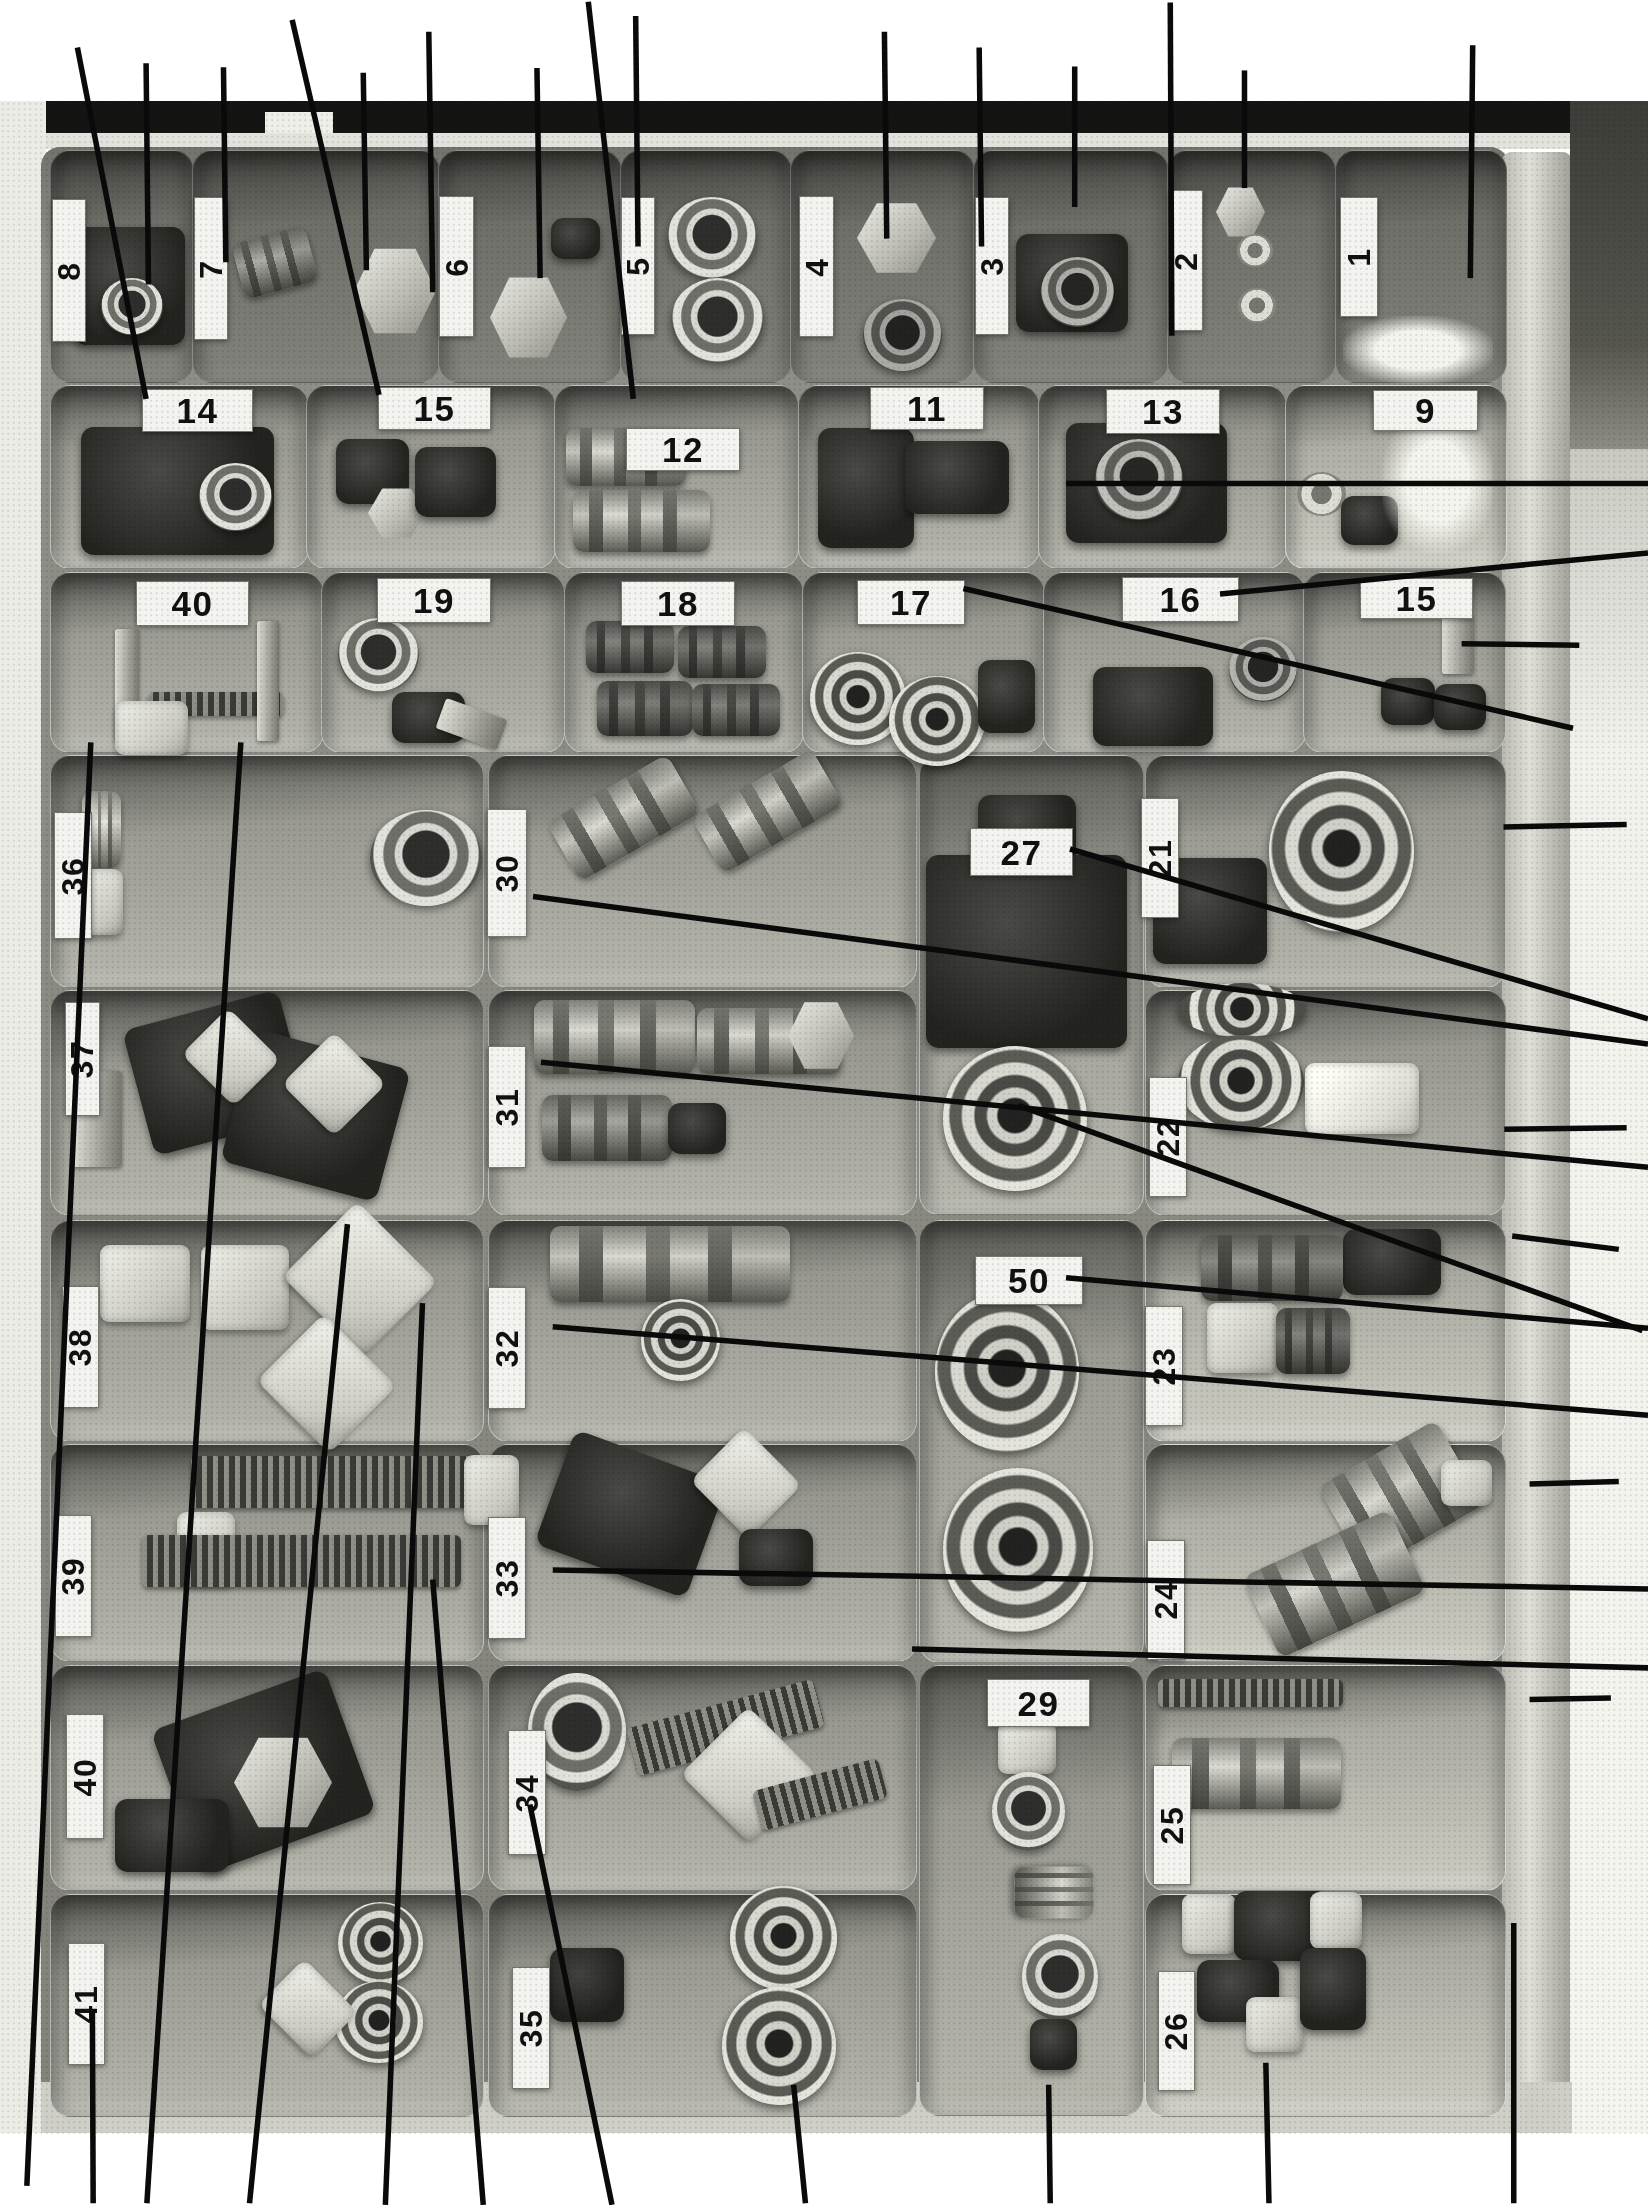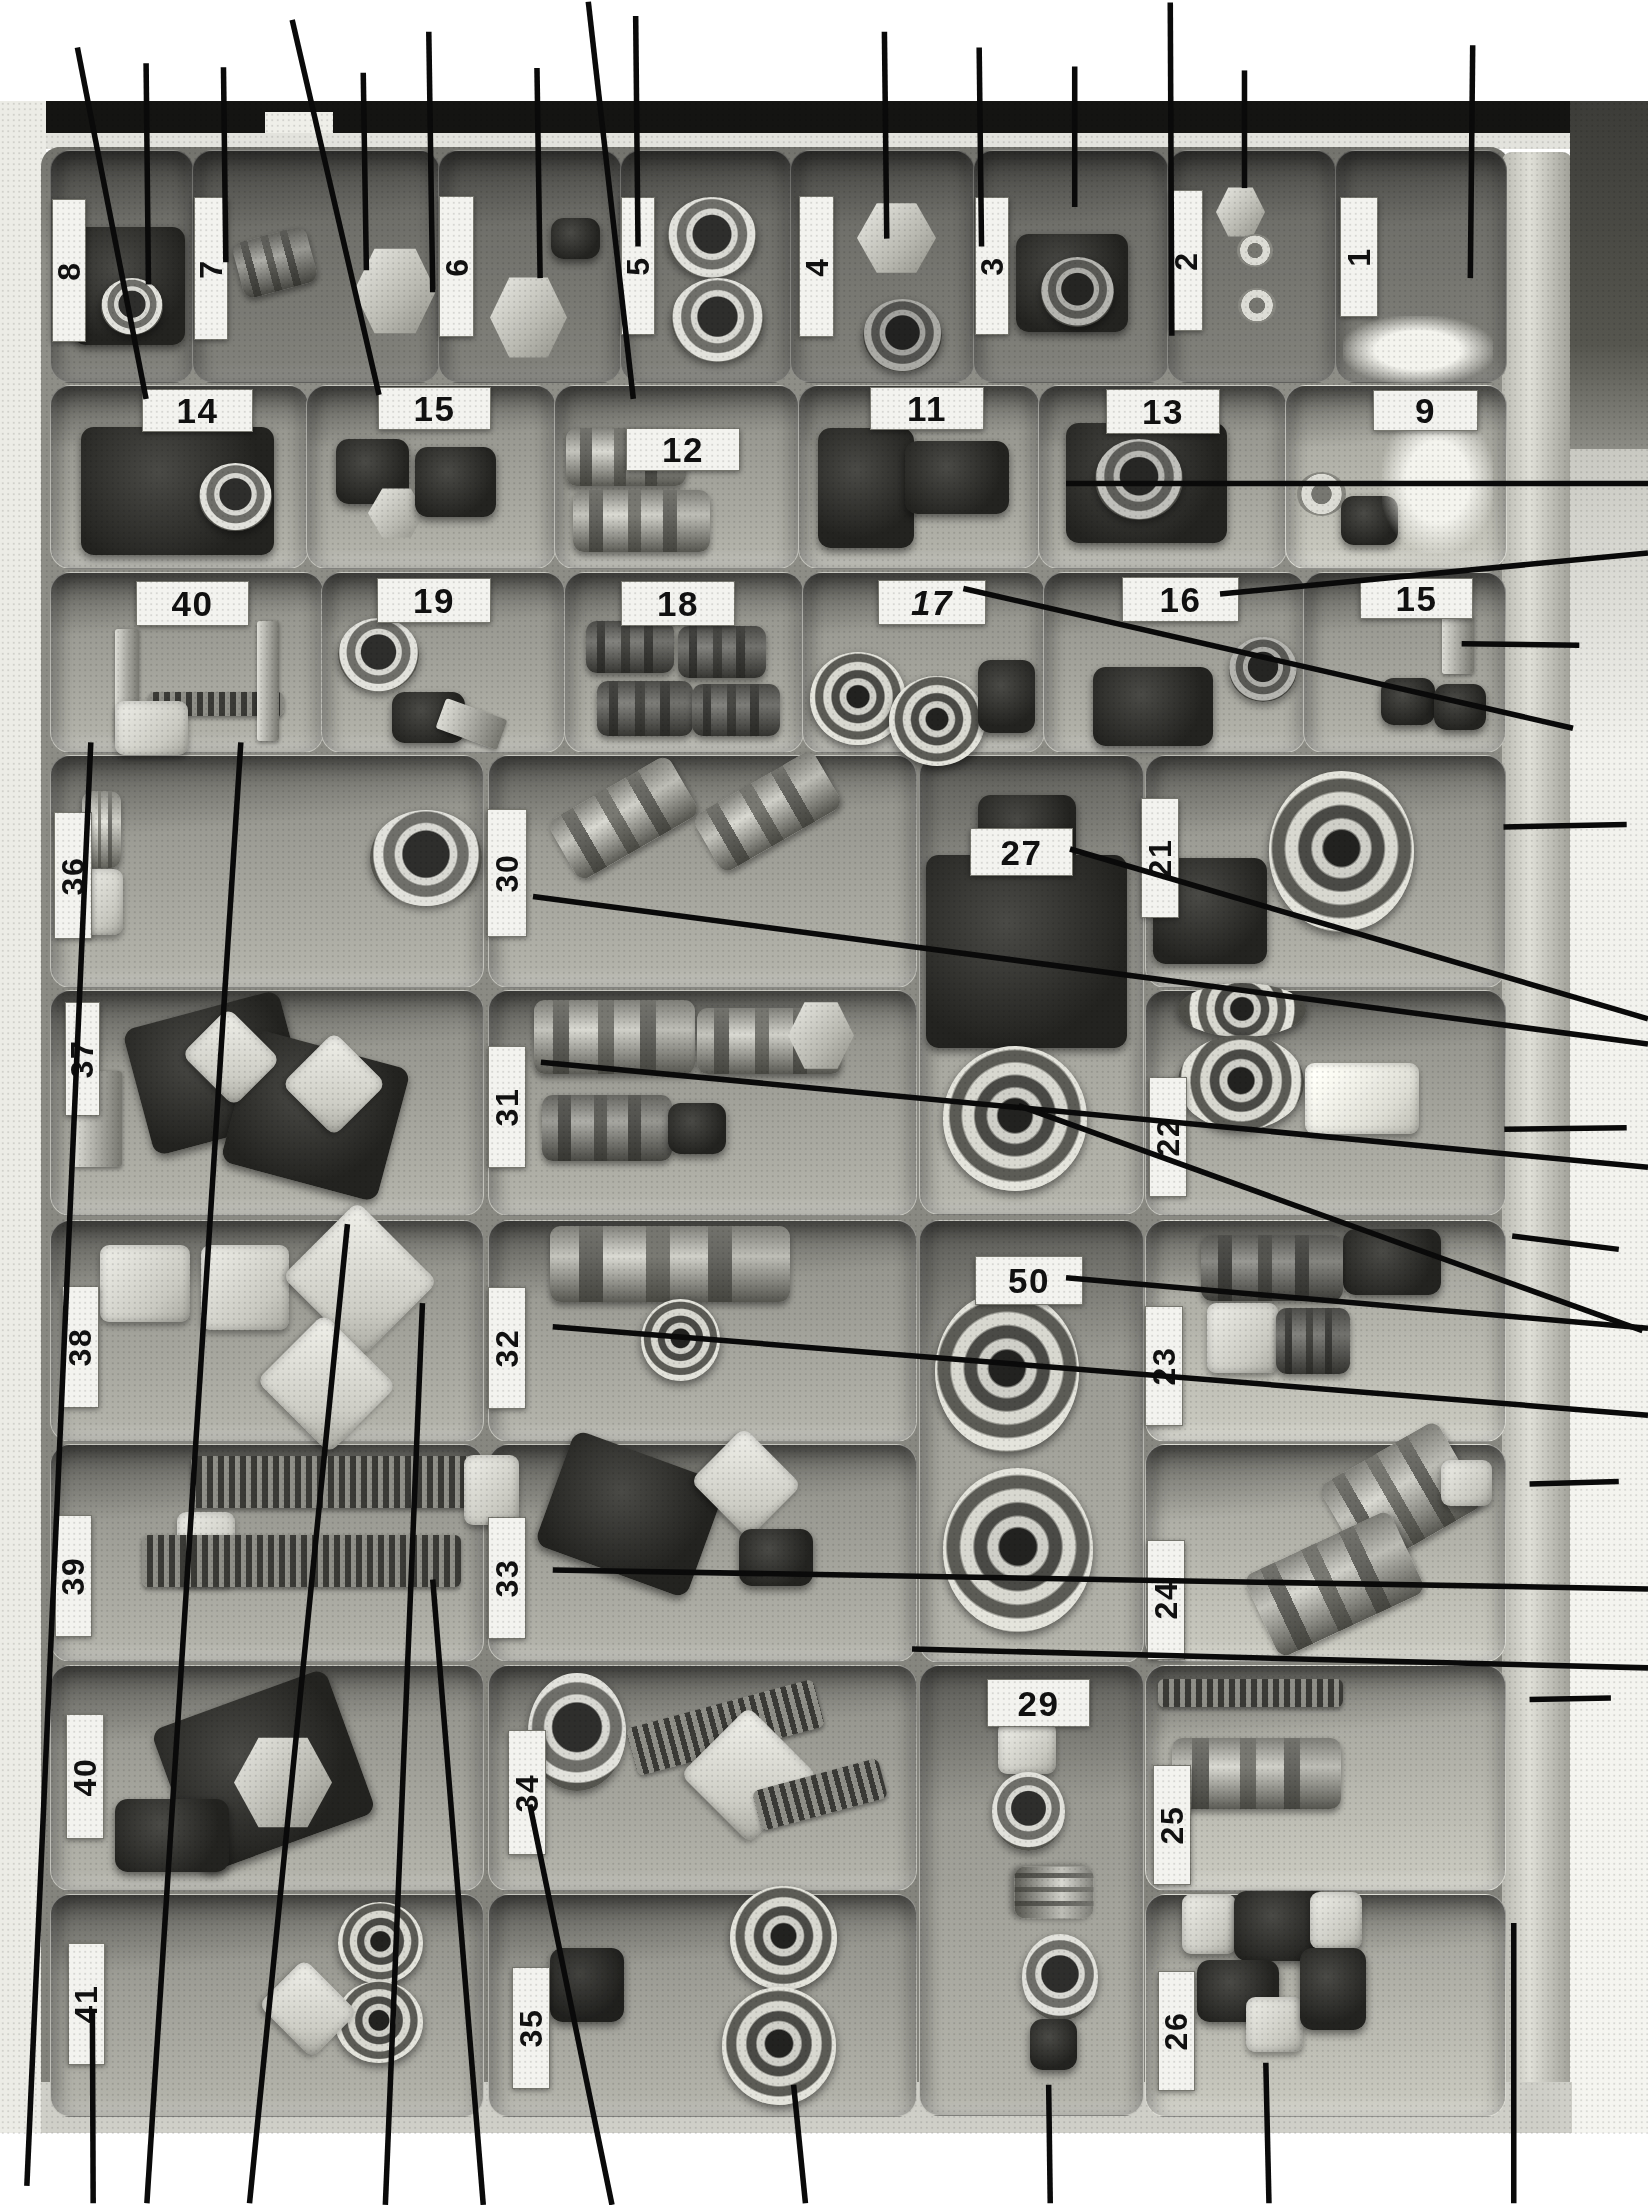--- a/index.html
+++ b/index.html
@@ -191,21 +191,21 @@
         <span class="part p-cyl" style="left: 678px; top: 626px; width: 88px; height: 52px; transform: rotate(0deg); filter: brightness(0.6);"></span>
         <span class="part p-cyl" style="left: 597px; top: 681px; width: 96px; height: 55px; transform: rotate(0deg); filter: brightness(0.6);"></span>
         <span class="part p-cyl" style="left: 692px; top: 684px; width: 88px; height: 52px; transform: rotate(0deg); filter: brightness(0.6);"></span>
         <div class="tag" style="left: 621px; top: 581px; width: 112px; height: 43px;">
           <span>18</span>
         </div>
         <div class="bin" style="left: 802px; top: 572px; width: 241px; height: 179px;"></div>
         <span class="part p-ring2" style="left: 810px; top: 652px; width: 96px; height: 93px; transform: rotate(0deg); filter: brightness(1);"></span>
         <span class="part p-ring2" style="left: 889px; top: 676px; width: 96px; height: 90px; transform: rotate(0deg); filter: brightness(1);"></span>
         <span class="part p-dark" style="left: 978px; top: 660px; width: 57px; height: 73px; transform: rotate(0deg); filter: brightness(1);"></span>
-        <div class="tag" style="left: 878px; top: 580px; width: 106px; height: 43px; font-style: italic;">
+        <div class="tag" style="left: 857px; top: 580px; width: 106px; height: 43px;">
           <span>17</span>
         </div>
         <div class="bin" style="left: 1043px; top: 572px; width: 261px; height: 179px;"></div>
         <span class="part p-dark" style="left: 1093px; top: 667px; width: 120px; height: 79px; transform: rotate(0deg); filter: brightness(1);"></span>
         <span class="part p-ring" style="left: 1229px; top: 637px; width: 68px; height: 65px; transform: rotate(0deg); filter: brightness(0.8);"></span>
         <div class="tag" style="left: 1122px; top: 577px; width: 115px; height: 43px;">
           <span>16</span>
         </div>
         <div class="bin" style="left: 1303px; top: 572px; width: 201px; height: 179px;"></div>
         <span class="part p-stud" style="left: 1442px; top: 616px; width: 32px; height: 58px; transform: rotate(0deg); filter: brightness(1);"></span>

